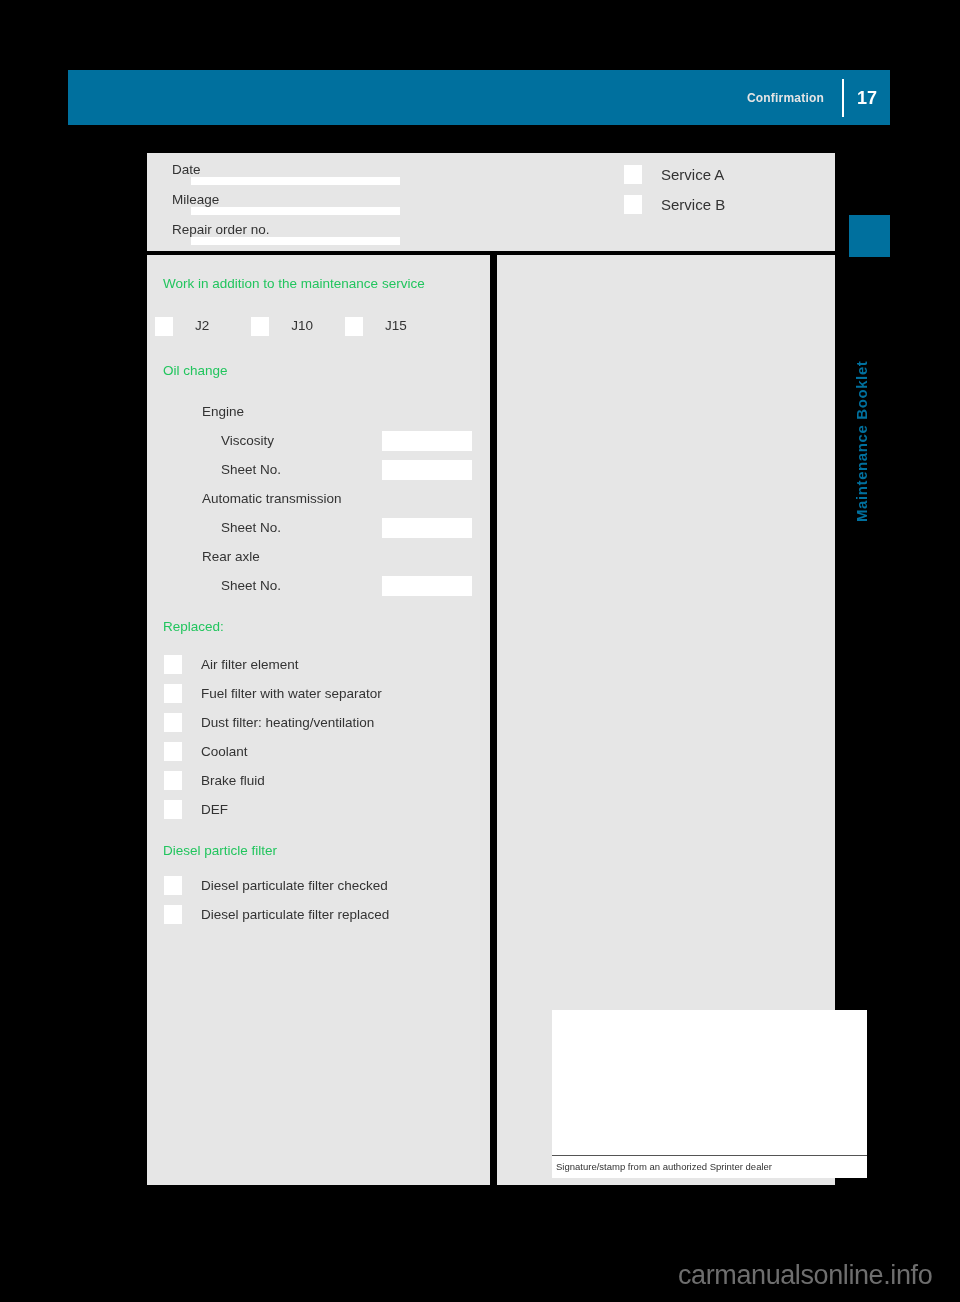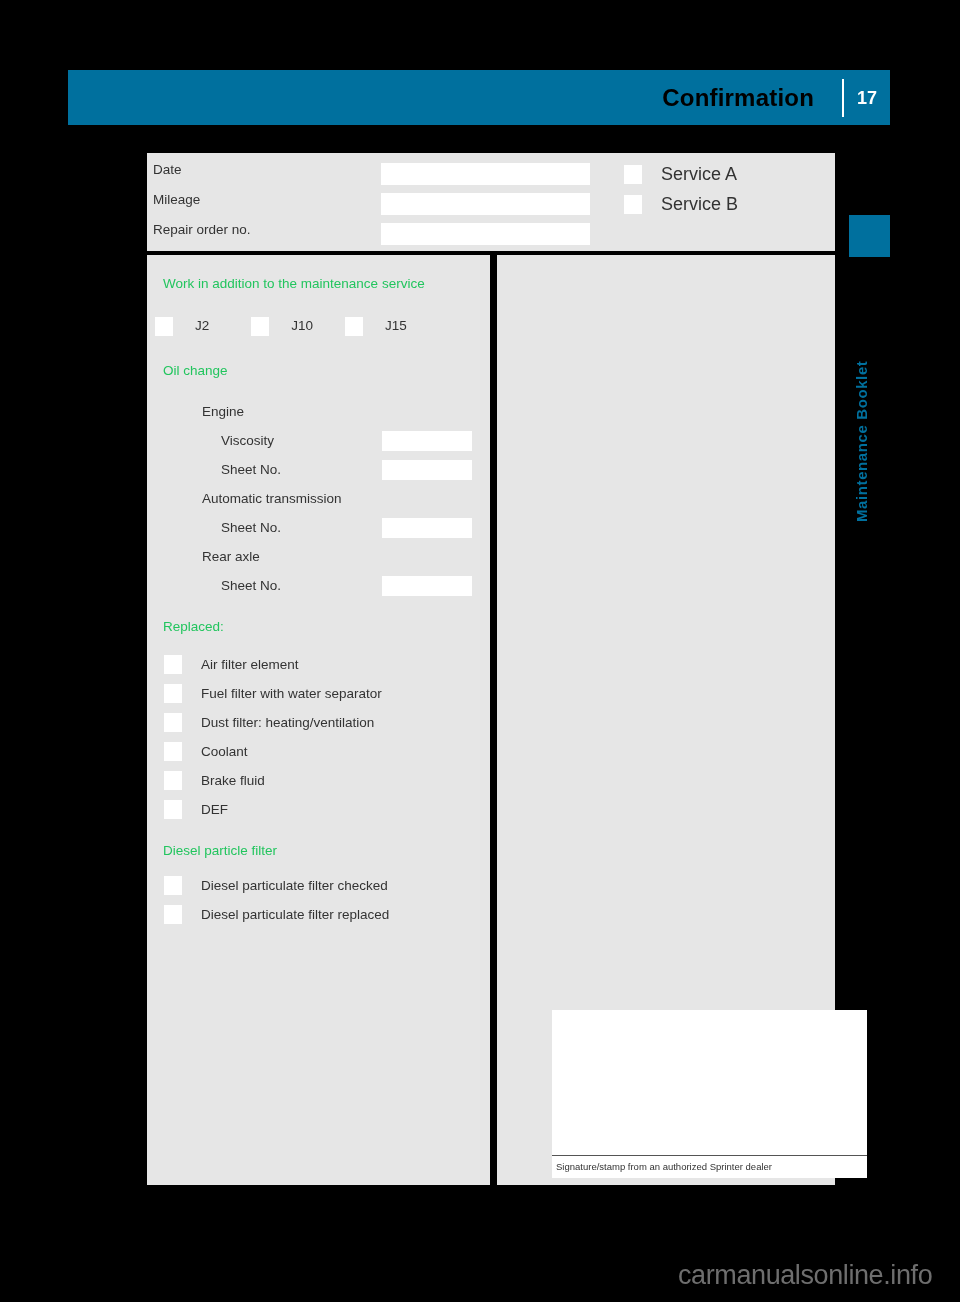--- a/index.html
+++ b/index.html
@@ -22,25 +22,25 @@
     left: 68px;
     top: 70px;
     width: 822px;
     height: 55px;
     background: #00709e;
     display: flex;
     align-items: center;
     justify-content: flex-end;
   }
   .header-title {
-    color: #000000;
-    font-size: 24px;
+    color: #e5e5e5;
+    font-size: 12px;
     font-weight: bold;
     letter-spacing: 0.2px;
-    padding-right: 28px;
+    padding-right: 18px;
     line-height: 1;
   }
   .header-sep {
     width: 2px;
     height: 38px;
     background: #ffffff;
   }
   .header-page {
     color: #ffffff;
     font-size: 18px;
@@ -97,24 +97,25 @@
     left: 497px;
     top: 255px;
     width: 338px;
     height: 930px;
     background: #e6e6e6;
   }
 
   
   .form-row {
     position: absolute;
-    left: 6px;
+    left: 25px;
     height: 22px;
     display: flex;
-    align-items: flex-start;
+    align-items: flex-end;
+    flex-direction: column;
   }
   .form-label {
     font-size: 13.5px;
     color: #333333;
     width: 228px;
     line-height: 1;
   }
   .form-input {
     width: 209px;
     height: 22px;
@@ -126,21 +127,21 @@
     display: flex;
     align-items: center;
     height: 22px;
   }
   .service-box {
     width: 18px;
     height: 19px;
     background: #ffffff;
   }
   .service-label {
-    font-size: 18px;
+    font-size: 15px;
     color: #333333;
     margin-left: 19px;
     line-height: 1;
   }
 
   
   .lc {
     position: absolute;
     left: 155px;
     top: 266px;

